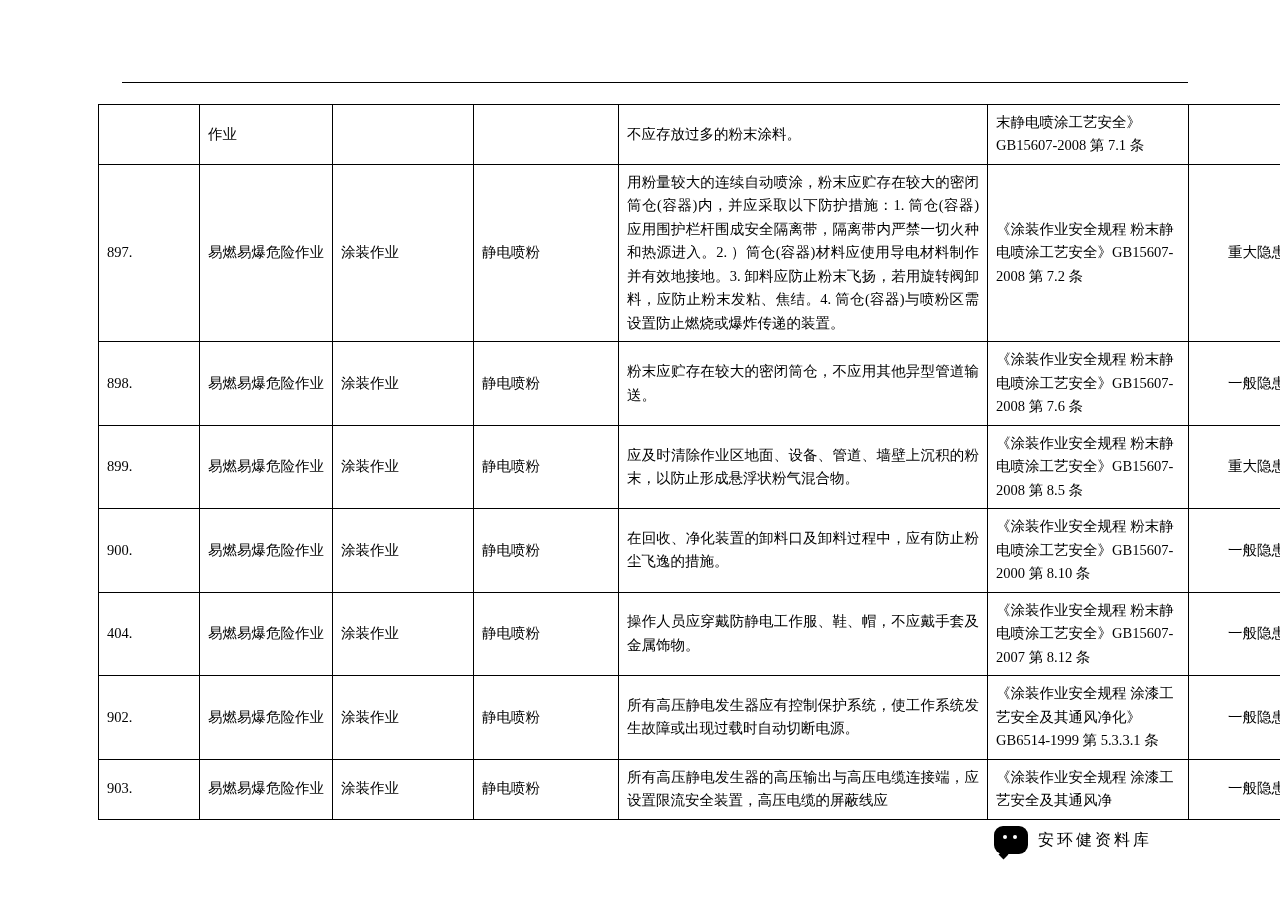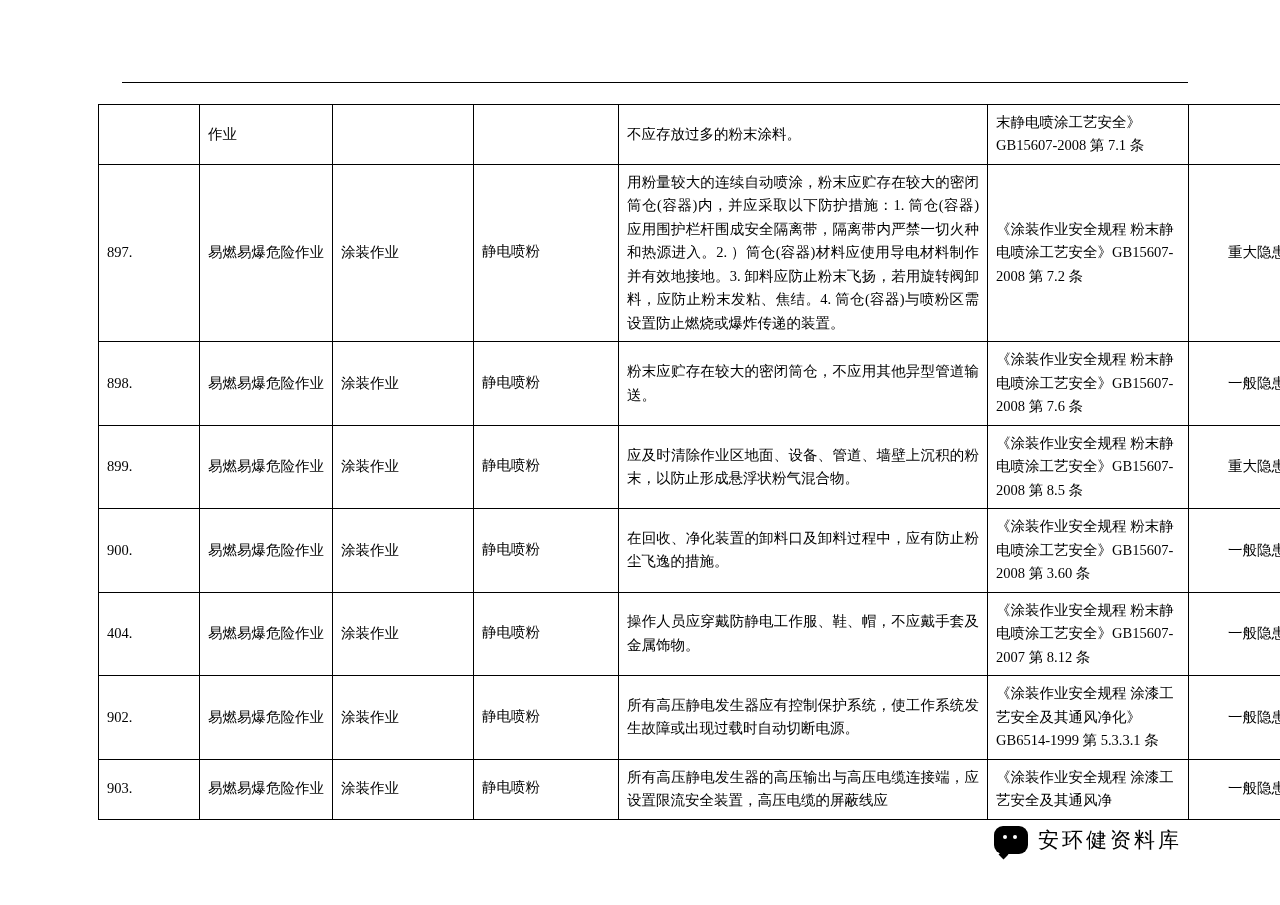--- a/index.html
+++ b/index.html
@@ -40,21 +40,21 @@
   .doc-table td {
     border: 1px solid #000000;
     vertical-align: middle;
     padding: 6px 8px;
     font-size: 14.5px;
     line-height: 1.62;
   }
   .c-num   { width: 84px;  text-align: left; }
   .c-cat   { width: 116px; }
   .c-act   { width: 124px; }
-  .c-proc  { width: 128px; font-family: Liberation Mono, monospace; }
+  .c-proc  { width: 128px; }
   .c-desc  { width: 352px; }
   .c-std   { width: 184px; font-size: 13.5px; line-height: 1.58; font-family: Liberation Serif, serif; }
   .c-level { width: 120px; text-align: center; }
   .desc-just {
     text-align: justify;
     text-justify: inter-ideograph;
   }
   .footer-brand {
     position: absolute;
     left: 980px;
@@ -88,21 +88,21 @@
   .wechat-tail {
     position: absolute;
     left: 6px;
     bottom: -4px;
     width: 7px;
     height: 7px;
     background: #000000;
     transform: rotate(45deg);
   }
   .brand-text {
-    font-size: 21px;
+    font-size: 16px;
     letter-spacing: 3px;
     font-family: "Liberation Serif", "DejaVu Serif", serif;
   }
 </style>
 </head>
 <body>
 
 <div class="page">
 
   <div class="top-rule"></div>
@@ -144,21 +144,21 @@
         <td class="c-desc desc-just">应及时清除作业区地面、设备、管道、墙壁上沉积的粉末，以防止形成悬浮状粉气混合物。</td>
         <td class="c-std">《涂装作业安全规程 粉末静电喷涂工艺安全》GB15607-2008 第 8.5 条</td>
         <td class="c-level">重大隐患</td>
       </tr>
       <tr>
         <td class="c-num">900.</td>
         <td class="c-cat">易燃易爆危险作业</td>
         <td class="c-act">涂装作业</td>
         <td class="c-proc">静电喷粉</td>
         <td class="c-desc desc-just">在回收、净化装置的卸料口及卸料过程中，应有防止粉尘飞逸的措施。</td>
-        <td class="c-std">《涂装作业安全规程 粉末静电喷涂工艺安全》GB15607-2008 第 3.60 条</td>
+        <td class="c-std">《涂装作业安全规程 粉末静电喷涂工艺安全》GB15607-2000 第 8.10 条</td>
         <td class="c-level">一般隐患</td>
       </tr>
       <tr>
         <td class="c-num">404.</td>
         <td class="c-cat">易燃易爆危险作业</td>
         <td class="c-act">涂装作业</td>
         <td class="c-proc">静电喷粉</td>
         <td class="c-desc desc-just">操作人员应穿戴防静电工作服、鞋、帽，不应戴手套及金属饰物。</td>
         <td class="c-std">《涂装作业安全规程 粉末静电喷涂工艺安全》GB15607-2007 第 8.12 条</td>
         <td class="c-level">一般隐患</td>

